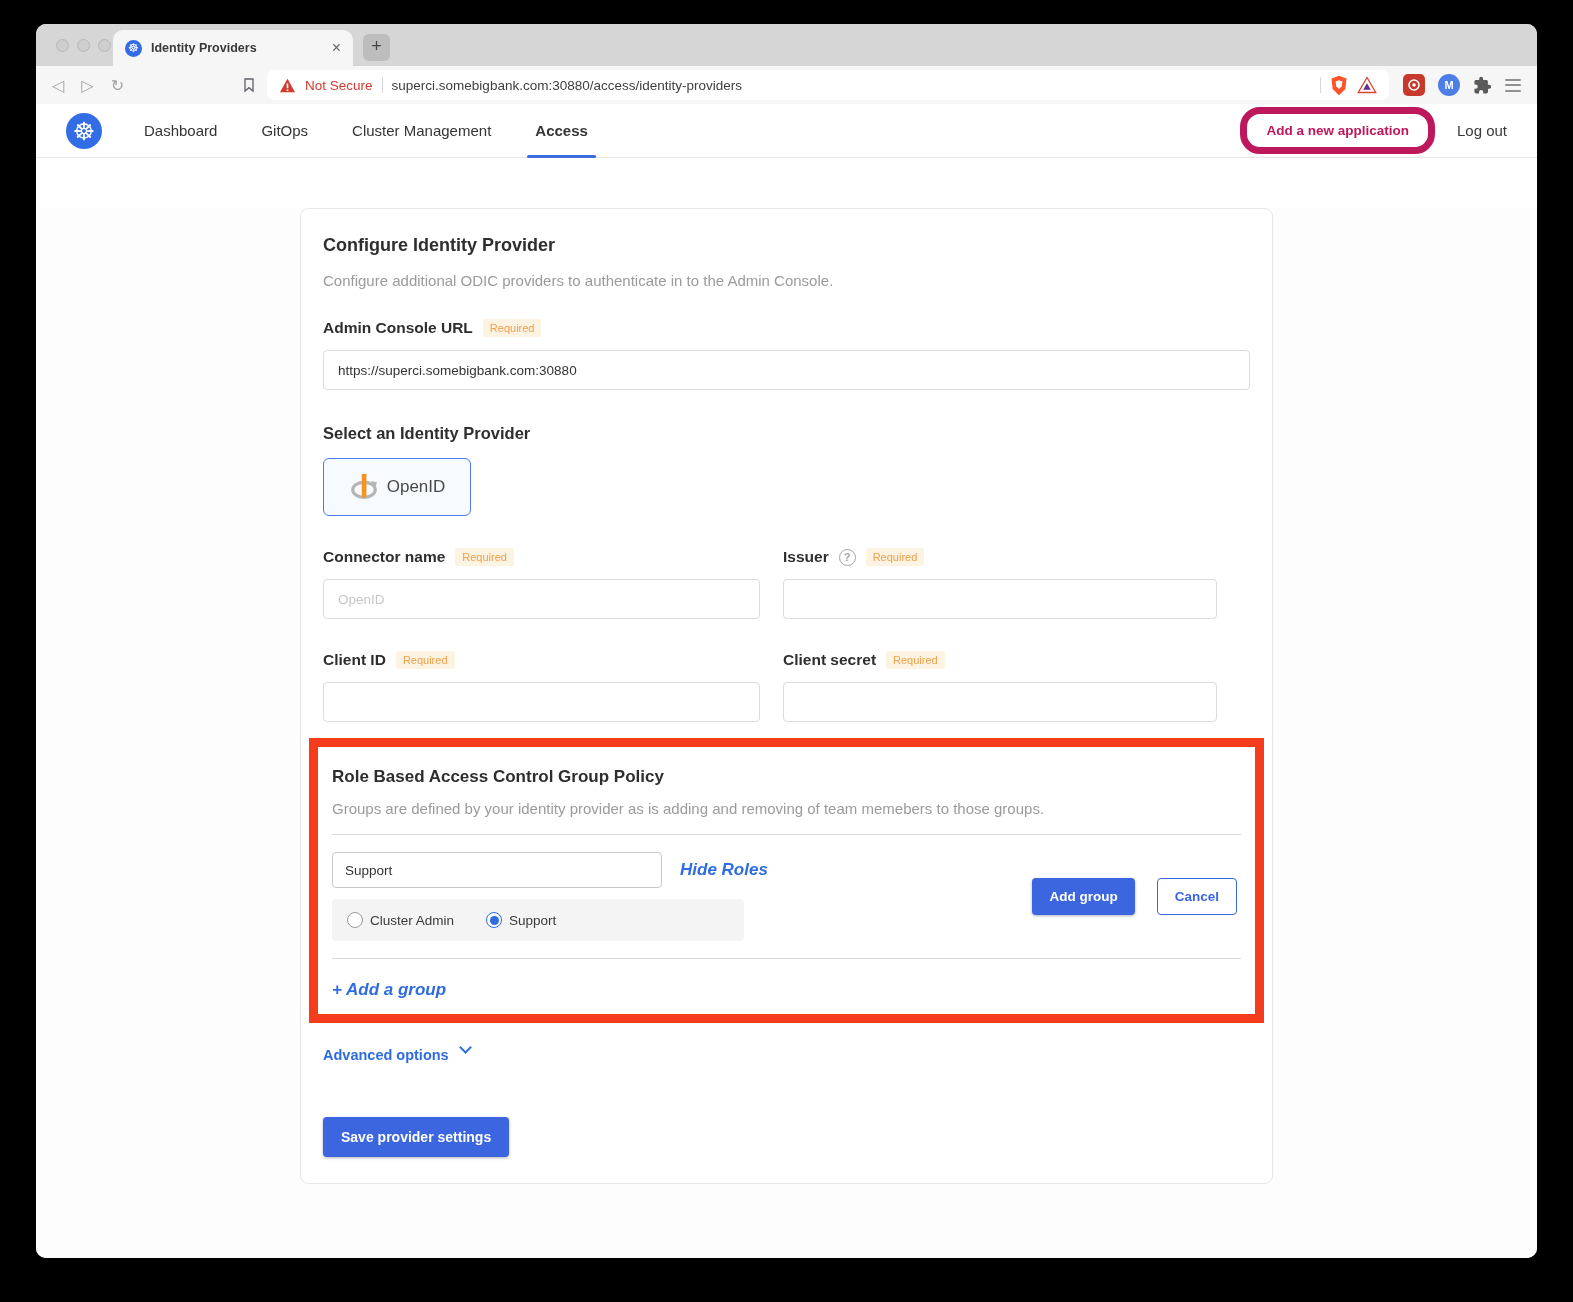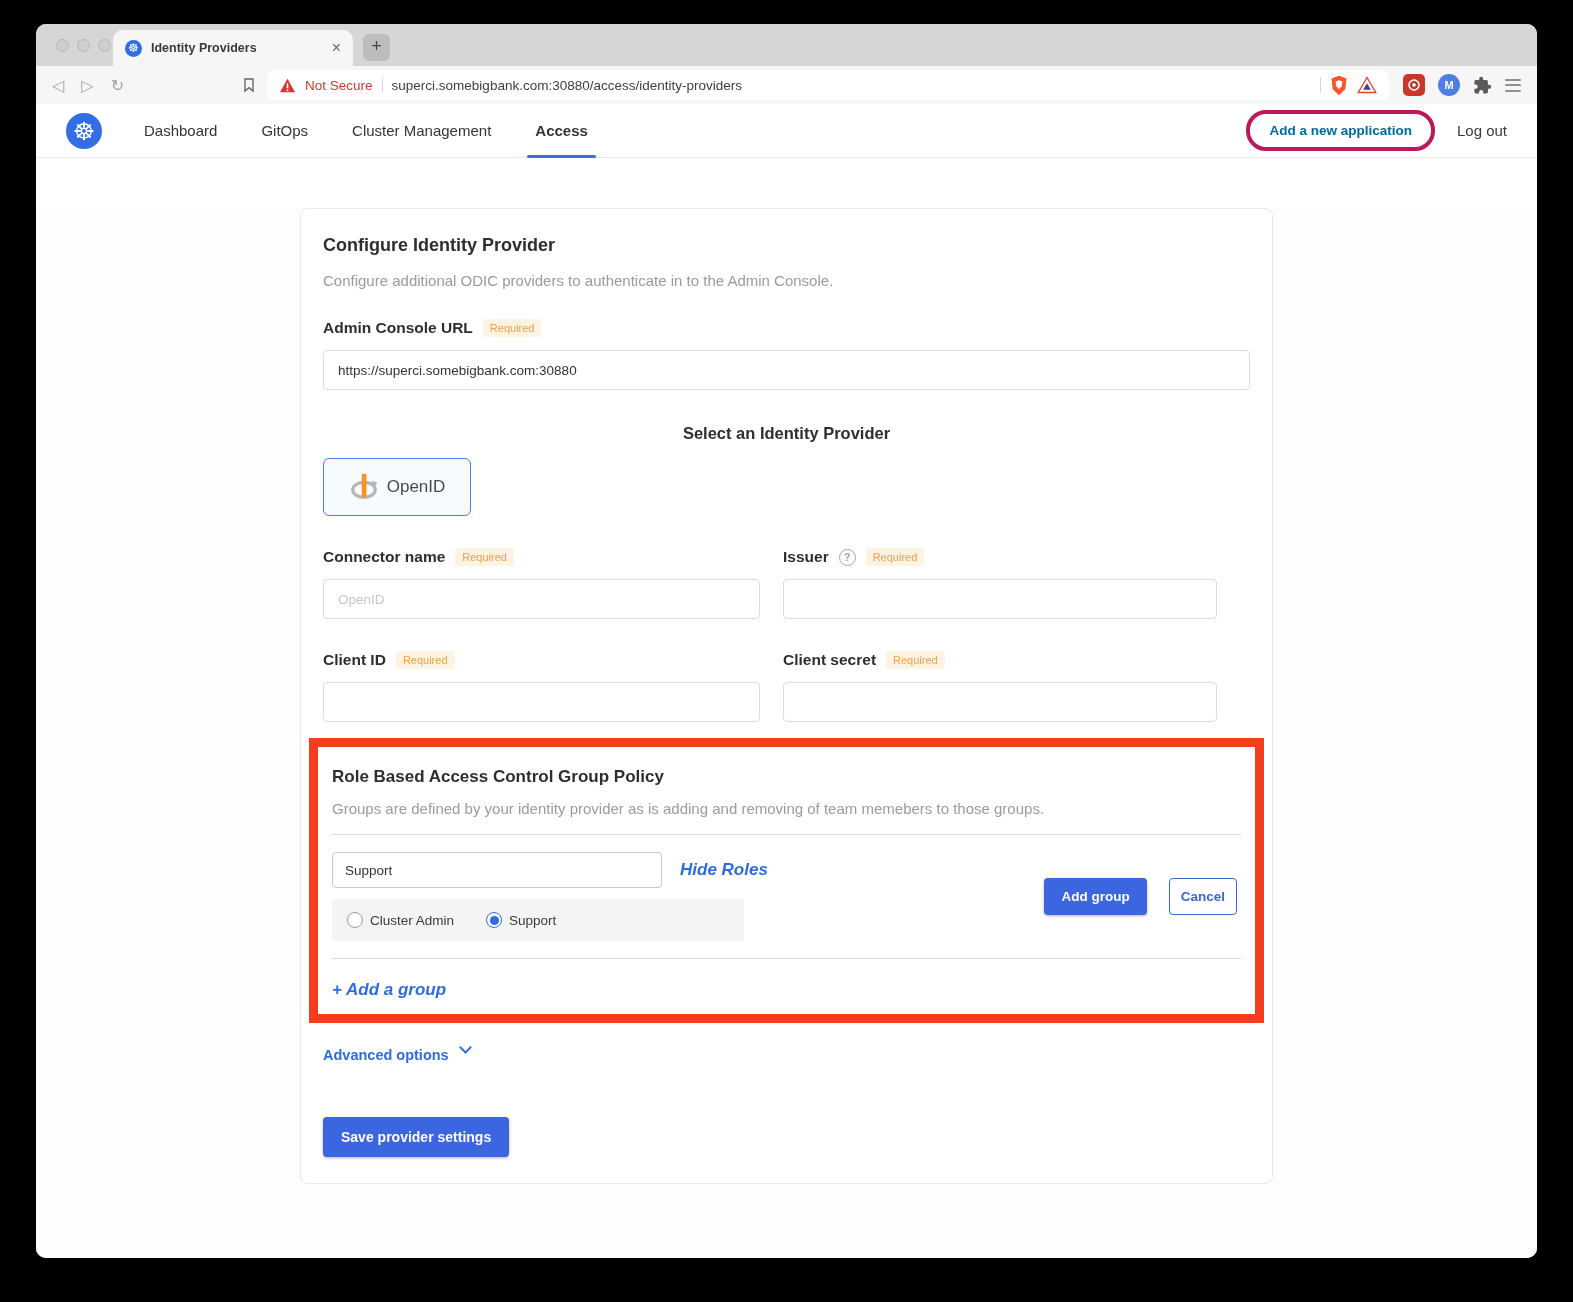--- a/index.html
+++ b/index.html
@@ -44,40 +44,40 @@
   .appnav { height:54px; background:#fff; border-bottom:1px solid #e7e7e7; display:flex;
             align-items:center; padding:0 30px; }
   .k8s-logo { width:36px; height:36px; border-radius:50%; background:#326de6; color:#fff;
               font-size:25px; line-height:36px; text-align:center; margin-right:42px; }
   .nav-item { font-size:15px; color:#353535; font-weight:500; margin-right:44px; height:100%;
               display:flex; align-items:center; position:relative; cursor:pointer; }
   .nav-item.active { font-weight:600; }
   .nav-item.active::after { content:""; position:absolute; bottom:-1px; left:-8px; right:-8px;
                             height:3px; background:#3b6ce0; border-radius:2px; }
   .nav-right { margin-left:auto; display:flex; align-items:center; gap:22px; }
-  .add-app { border:4px solid #be185d; color:#0369a1; font-weight:bold; font-size:13.5px;
+  .add-app { border:7px solid #be185d; color:#be185d; font-weight:bold; font-size:13.5px;
              padding:9px 19px; border-radius:20px; background:#fff; white-space:nowrap; }
   .logout { font-size:15px; color:#3a3a3a; }
 
   
   .content { position:relative; height:1100px; background:#fdfdfd; }
   .card { width:973px; margin:50px auto 0; min-height:933px; background:#fff;
           border:1px solid #e8e8e8; border-radius:8px; padding:26px 22px; }
   .h1 { font-size:18px; font-weight:bold; color:#2e2e2e; margin-bottom:16px; }
   .subtitle { font-size:15px; color:#9b9b9b; margin-bottom:30px; }
   .field-label { font-size:15.5px; font-weight:bold; color:#2e2e2e; display:flex;
                  align-items:center; gap:10px; margin-bottom:13px; }
   .badge { background:#fdf3e2; color:#eda04a; font-size:11px; padding:3px 7px;
            border-radius:3px; font-weight:normal; }
   .help-text { font-size:14.5px; color:#9b9b9b; margin-bottom:15px; }
   .text-input { width:100%; height:40px; border:1px solid #dcdcdc; border-radius:4px;
                 padding:0 14px; font-size:13.5px; color:#333; font-family:inherit; background:#fff; }
   .text-input::placeholder { color:#c6c6c6; }
   .sec { margin-bottom:34px; }
-  .h2 { font-size:16.5px; font-weight:bold; color:#2e2e2e; margin-bottom:15px;text-align:center; }
+  .h2 { font-size:16.5px; font-weight:bold; color:#2e2e2e; margin-bottom:15px; }
   .openid-card { width:148px; height:58px; border:1px solid #4a7ded; background:#f7faff;
                  border-radius:6px; display:flex; align-items:center; justify-content:center;
                  gap:8px; margin-bottom:32px; }
   .openid-text { font-size:17px; color:#4a4a4a; }
   .grid2 { display:grid; grid-template-columns:437px 434px; column-gap:23px; row-gap:32px; }
   .help-ico { width:17px; height:17px; border:1.5px solid #a5a5a5; border-radius:50%;
               color:#a5a5a5; font-size:11px; font-weight:bold; line-height:14px;
               text-align:center; }
 
   
@@ -97,21 +97,21 @@
   .radio { width:16px; height:16px; border-radius:50%; border:1.5px solid #9b9b9b;
            background:#fff; position:relative; flex:none; }
   .radio.checked { border-color:#2f6ce0; }
   .radio.checked::after { content:""; position:absolute; left:2.5px; top:2.5px; right:2.5px;
                           bottom:2.5px; border-radius:50%; background:#2f6ce0; }
   .group-actions { display:flex; align-items:center; gap:22px; margin-left:auto; padding-right:4px; }
   .btn-primary { background:#3b66e0; color:#fff; font-weight:bold; font-size:13.5px; border:none;
                  border-radius:4px; padding:11px 17px; box-shadow:0 1px 3px rgba(0,0,0,.3);
                  font-family:inherit; cursor:pointer; }
   .btn-outline { background:#fff; color:#3b66e0; font-weight:bold; font-size:13.5px;
-                 border:1px solid #3b66e0; border-radius:4px; padding:10px 11px;
+                 border:1px solid #3b66e0; border-radius:4px; padding:10px 17px;
                  font-family:inherit; cursor:pointer;text-align:center; }
   .add-group-link { display:inline-block; margin:4px 0 12px; }
 
   .advanced { display:flex; align-items:flex-start; gap:12px; margin-top:24px; }
   .advanced .lbl { color:#2f6ce0; font-size:14.5px; font-weight:600; }
   .chev { width:9px; height:9px; border-right:2px solid #2f6ce0; border-bottom:2px solid #2f6ce0;
           transform:rotate(45deg); margin-top:-4px; }
   .save-row { margin-top:54px; }
 </style>
 </head>

